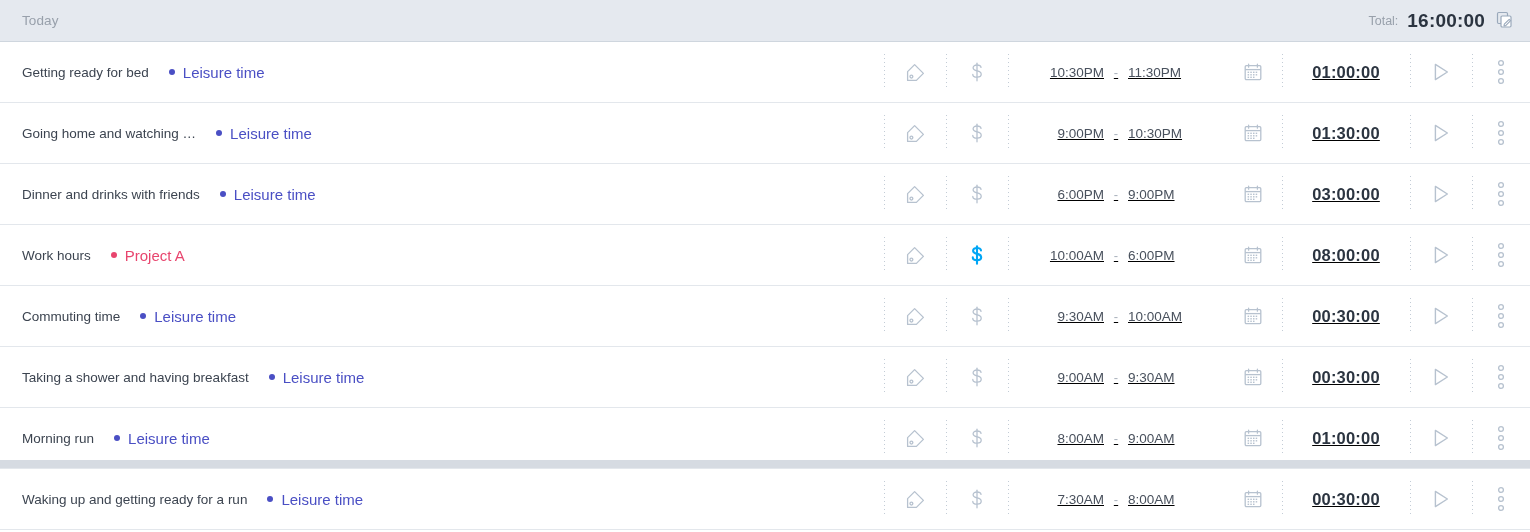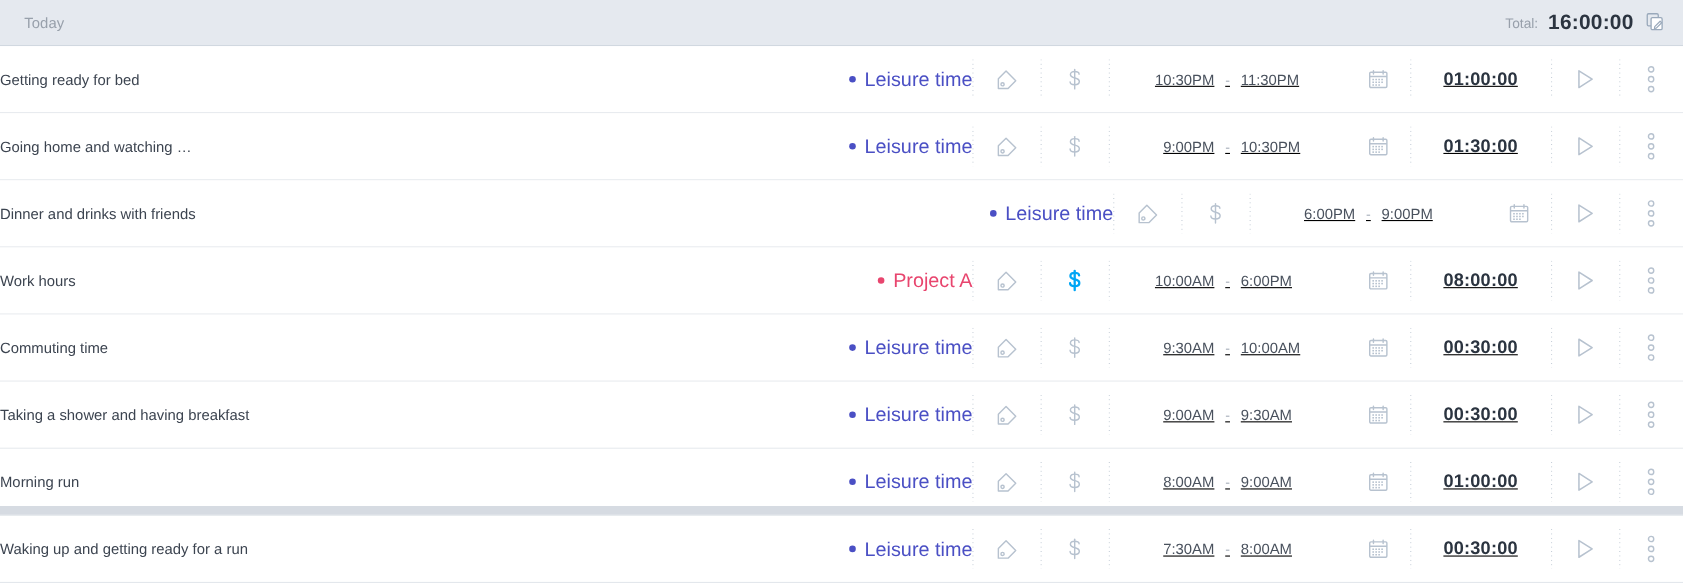--- a/index.html
+++ b/index.html
@@ -64,22 +64,22 @@
     align-items: stretch;
     border-bottom: 1px solid #e3e7ec;
     background: #ffffff;
   }
 
   .cell-desc {
     flex: 1 1 auto;
     min-width: 0;
     display: flex;
     align-items: center;
+    padding-left: 22px;
     gap: 0;
-    justify-content: space-between;
   }
   .desc-text {
     font-size: 13.5px;
     color: #3c4450;
     white-space: nowrap;
     overflow: hidden;
     text-overflow: ellipsis;
     max-width: 400px;
   }
   .project-wrap {
@@ -88,21 +88,21 @@
     gap: 8px;
     margin-left: 20px;
     white-space: nowrap;
   }
   .project-dot {
     width: 6px; height: 6px;
     border-radius: 50%;
     flex: 0 0 auto;
   }
   .project-name {
-    font-size: 18px;
+    font-size: 15px;
     cursor: pointer;
   }
 
   .cell {
     display: flex;
     align-items: center;
     justify-content: center;
     position: relative;
     text-decoration: underline;
   }
@@ -388,20 +388,23 @@
     <rect x="10" y="12.1" width="1.5" height="1.4"></rect>
                 <rect x="12.7" y="12.1" width="1.5" height="1.4"></rect>
     <rect x="4.6" y="14.6" width="1.5" height="1.4"></rect>
                 <rect x="7.3" y="14.6" width="1.5" height="1.4"></rect>
     <rect x="10" y="14.6" width="1.5" height="1.4"></rect>
   </g>
 </svg>
           </span>
     </div>
 
+    <div class="cell cell-dur sep">
+      <span class="duration">03:00:00</span>
+    </div>
 
     <div class="cell cell-play sep">
       <span class="icon-btn">
             <svg width="22" height="22" viewBox="0 0 22 22" fill="none">
   <path d="M5.4 3.4 L17.4 11 L5.4 18.6 Z" stroke="#b7c2cf" stroke-width="1.4" stroke-linejoin="round" fill="#fff"></path>
 </svg>
           </span>
     </div>
 
     <div class="cell cell-menu sep">

